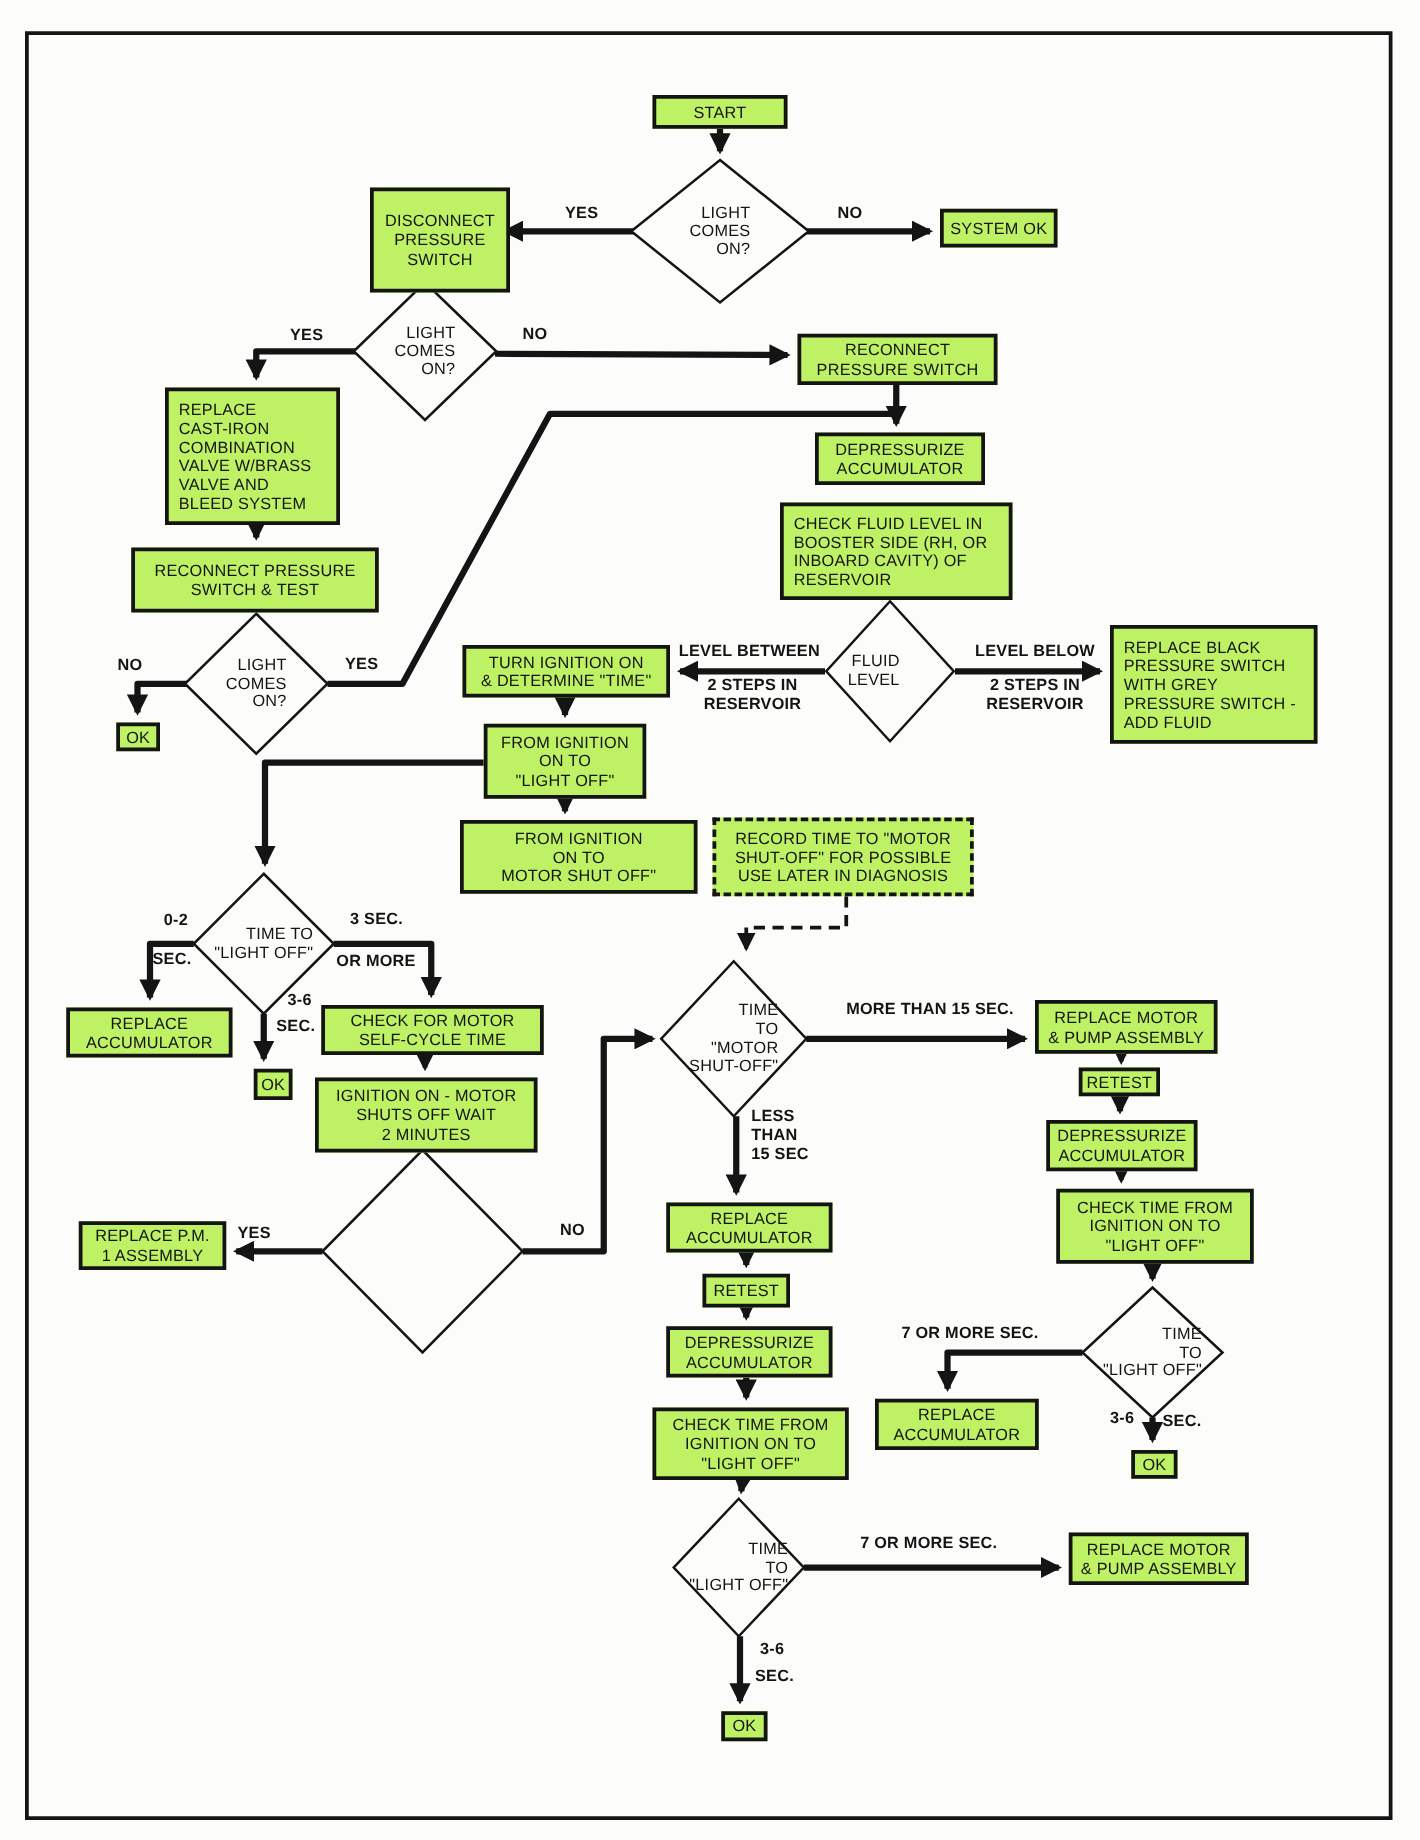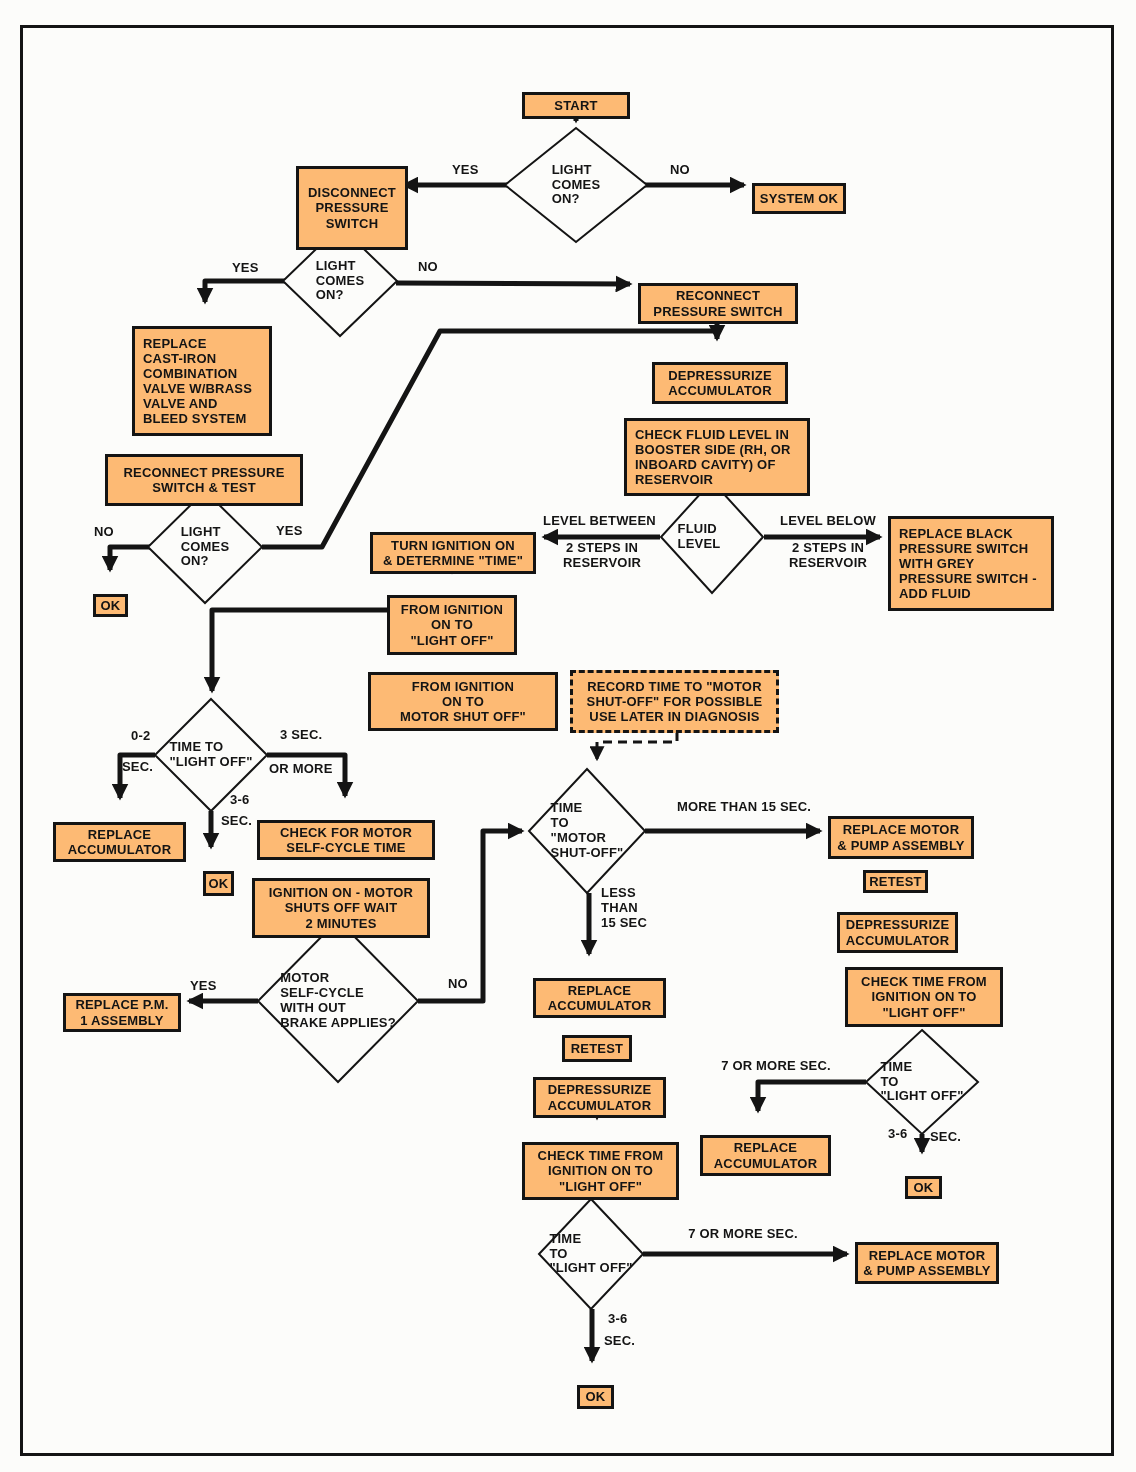--- a/index.html
+++ b/index.html
@@ -9,31 +9,31 @@
     font-family:"Liberation Sans",sans-serif;
     color:#141414;
   }
   #pageborder{
     position:absolute;left:20px;top:25px;width:1094px;height:1431px;
     border:3px solid #141414;box-sizing:border-box;
   }
   #wires{position:absolute;left:0;top:0;z-index:1;}
   .node{
     position:absolute;box-sizing:border-box;z-index:2;
-    background:#fdba74;border:3px solid #141414;
+    background:#bef264;border:3px solid #141414;
     display:flex;align-items:center;justify-content:center;
-    text-align:center;font-weight:bold;font-size:13px;line-height:1.16;
-    letter-spacing:.2px;white-space:pre-line;margin-top:16px;
+    text-align:center;font-weight:normal;font-size:13px;line-height:1.16;
+    letter-spacing:.2px;white-space:pre-line;
   }
   .node.left{justify-content:flex-start;text-align:left;padding-left:8px;}
   .node.dashed{border-style:dashed;}
   .dlabel{
     position:absolute;box-sizing:border-box;z-index:3;background:transparent;border:none;
-    display:flex;align-items:center;justify-content:center;text-align:left;
-    font-weight:bold;font-size:13px;line-height:1.14;letter-spacing:.2px;white-space:pre-line;
+    display:flex;align-items:center;justify-content:center;text-align:right;
+    font-weight:normal;font-size:13px;line-height:1.14;letter-spacing:.2px;white-space:pre-line;
   }
   .elabel{
     position:absolute;z-index:3;font-weight:bold;font-size:13px;line-height:1.15;
     letter-spacing:.2px;white-space:pre-line;text-align:center;
   }
   .elabel.left{text-align:left;}
 </style>
 </head>
 <body>
 
@@ -182,24 +182,20 @@
   <div class="dlabel" style="left:283px;top:226px;width:114px;height:110px">LIGHT
 COMES
 ON?</div>
   <div class="dlabel" style="left:148px;top:491px;width:114px;height:112px">LIGHT
 COMES
 ON?</div>
   <div class="dlabel" style="left:648px;top:481px;width:102px;height:112px">FLUID
 LEVEL</div>
   <div class="dlabel" style="left:155px;top:699px;width:112px;height:112px">TIME TO
 "LIGHT OFF"</div>
-  <div class="dlabel" style="left:258px;top:920px;width:160px;height:162px">MOTOR
-SELF-CYCLE
-WITH OUT
-BRAKE APPLIES?</div>
   <div class="dlabel" style="left:529px;top:769px;width:116px;height:124px">TIME
 TO
 "MOTOR
 SHUT-OFF"</div>
   <div class="dlabel" style="left:866px;top:1030px;width:112px;height:104px">TIME
 TO
 "LIGHT OFF"</div>
   <div class="dlabel" style="left:539px;top:1199px;width:104px;height:110px">TIME
 TO
 "LIGHT OFF"</div>

